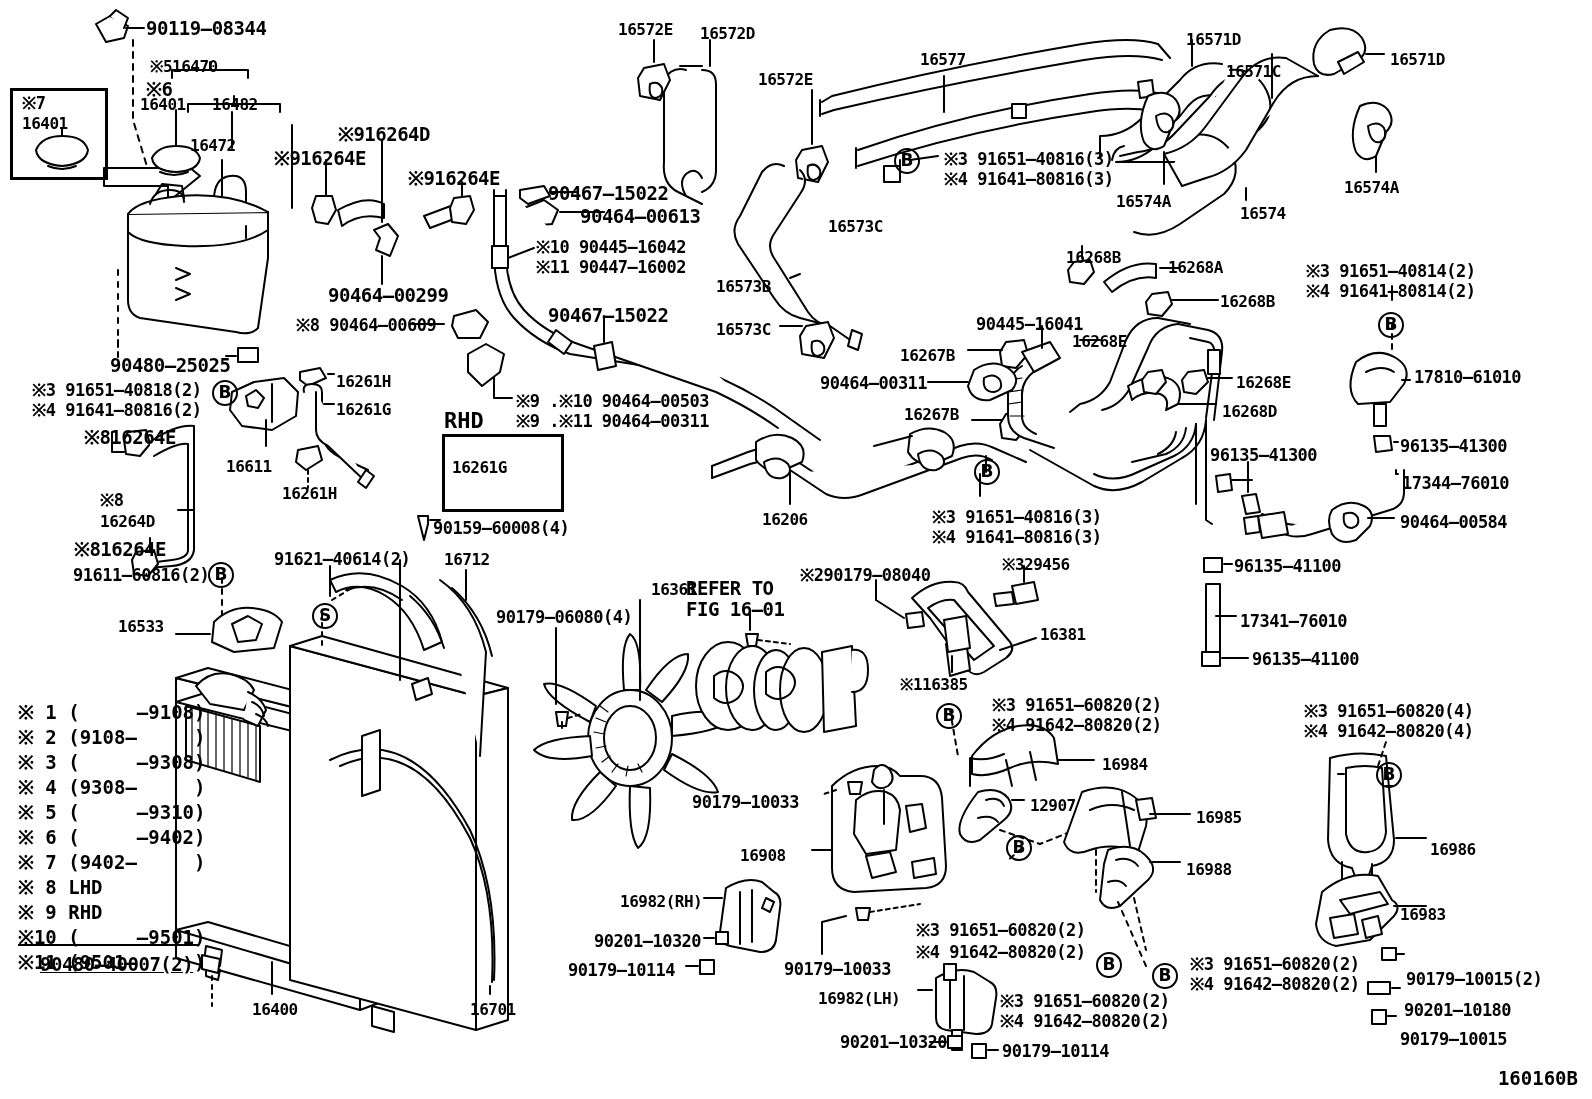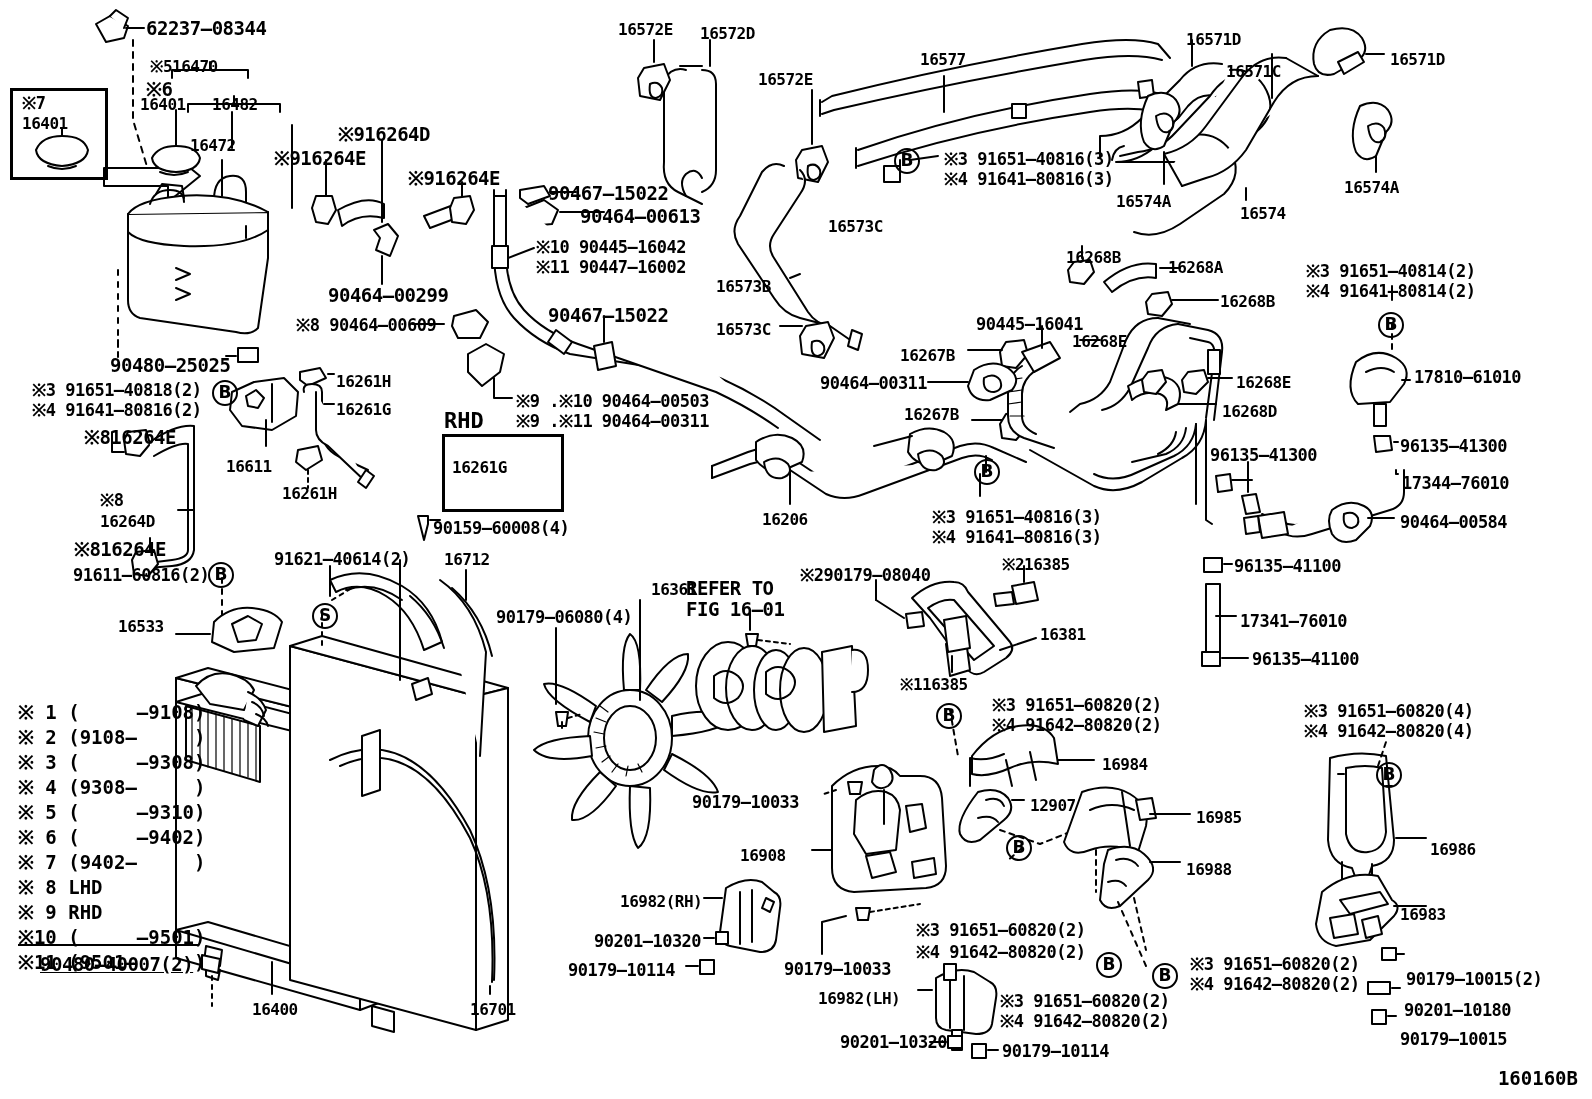--- a/index.html
+++ b/index.html
@@ -640,21 +640,21 @@
 
   <div class="boxed" id="box-rhd"></div>
   <div class="rhd-cap">RHD</div>
   <div class="lbl lg" style="left:452px; top:456px;">16261G</div>
 
   <div class="legend" id="legend-block"><span class="row">※ 1 (     –9108)</span><span class="row">※ 2 (9108–     )</span><span class="row">※ 3 (     –9308)</span><span class="row">※ 4 (9308–     )</span><span class="row">※ 5 (     –9310)</span><span class="row">※ 6 (     –9402)</span><span class="row">※ 7 (9402–     )</span><span class="row">※ 8 LHD</span><span class="row">※ 9 RHD</span><span class="row">※10 (     –9501)</span><span class="row">※11 (9501–     )</span></div>
   <div class="legend-rule"></div>
   <div class="lbl" style="left:40px; top:954px;text-decoration:underline;">90480–40007(2)</div>
 
   <div id="callout-layer">
-      <div class="lbl" style="left: 146px; top: 18px;">62237–08344</div>
+      <div class="lbl" style="left: 146px; top: 18px;">90119–08344</div>
       <div class="lbl lg" style="left: 150px; top: 55px;">※516470</div>
       <div class="lbl" style="left: 146px; top: 79px;">※6</div>
       <div class="lbl lg" style="left: 140px; top: 93px;">16401</div>
       <div class="lbl lg" style="left: 212px; top: 93px;">16482</div>
       <div class="lbl lg" style="left: 190px; top: 134px;">16472</div>
       <div class="lbl" style="left: 338px; top: 124px;">※916264D</div>
       <div class="lbl" style="left: 274px; top: 148px;">※916264E</div>
       <div class="lbl" style="left: 408px; top: 168px;">※916264E</div>
       <div class="lbl" style="left: 548px; top: 183px;">90467–15022</div>
       <div class="lbl" style="left: 580px; top: 206px;">90464–00613</div>
@@ -725,21 +725,21 @@
       <div class="lbl lg" style="left: 900px; top: 344px;">16267B</div>
       <div class="lbl sm" style="left: 820px; top: 374px;">90464–00311</div>
       <div class="lbl lg" style="left: 904px; top: 403px;">16267B</div>
       <div class="lbl sm" style="left: 1210px; top: 446px;">96135–41300</div>
       <div class="lbl sm" style="left: 1400px; top: 437px;">96135–41300</div>
       <div class="lbl sm" style="left: 1402px; top: 474px;">17344–76010</div>
       <div class="lbl sm" style="left: 1400px; top: 513px;">90464–00584</div>
       <div class="lbl lg" style="left: 762px; top: 508px;">16206</div>
       <div class="lbl sm" style="left: 932px; top: 508px;">※3 91651–40816(3)</div>
       <div class="lbl sm" style="left: 932px; top: 528px;">※4 91641–80816(3)</div>
-      <div class="lbl lg" style="left: 1002px; top: 553px;">※216385</div>
+      <div class="lbl lg" style="left: 1002px; top: 553px;">※329456</div>
       <div class="lbl sm" style="left: 1234px; top: 557px;">96135–41100</div>
       <div class="lbl sm" style="left: 1240px; top: 612px;">17341–76010</div>
       <div class="lbl sm" style="left: 1252px; top: 650px;">96135–41100</div>
       <div class="lbl lg" style="left: 1040px; top: 623px;">16381</div>
       <div class="lbl lg" style="left: 900px; top: 673px;">※116385</div>
       <div class="lbl sm" style="left: 992px; top: 696px;">※3 91651–60820(2)</div>
       <div class="lbl sm" style="left: 992px; top: 716px;">※4 91642–80820(2)</div>
       <div class="lbl sm" style="left: 1304px; top: 702px;">※3 91651–60820(4)</div>
       <div class="lbl sm" style="left: 1304px; top: 722px;">※4 91642–80820(4)</div>
       <div class="lbl lg" style="left: 1102px; top: 753px;">16984</div>

